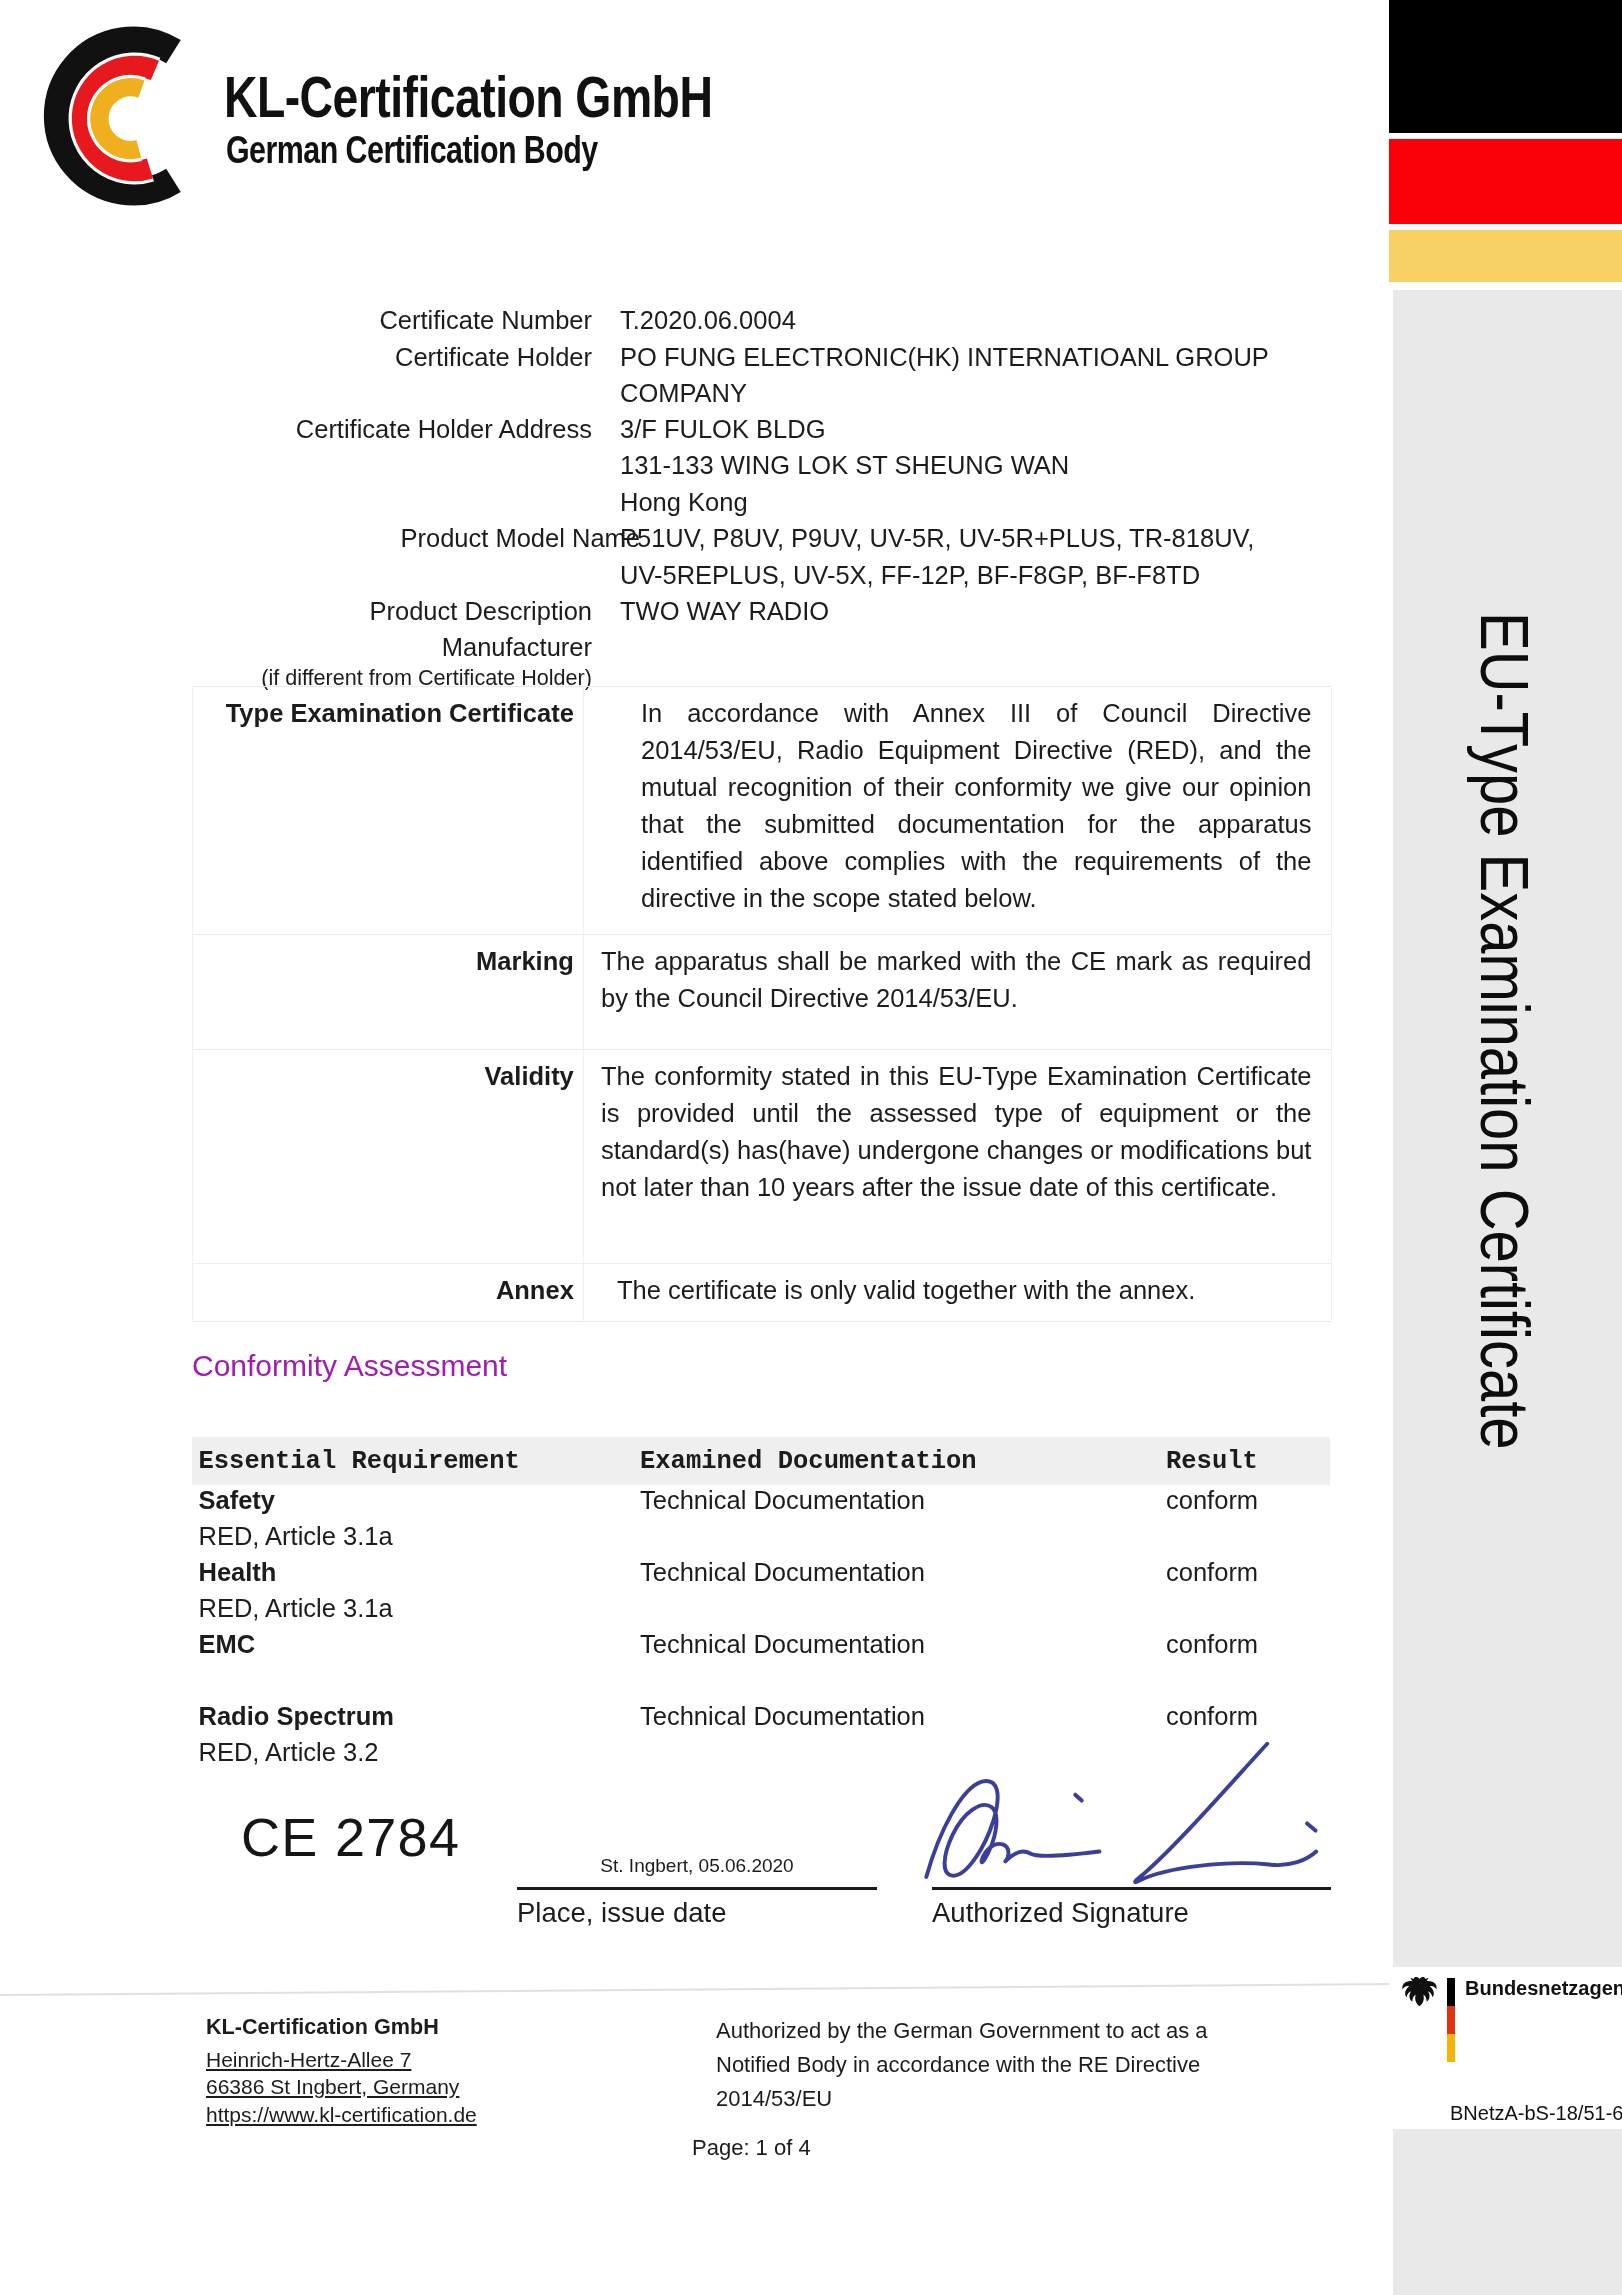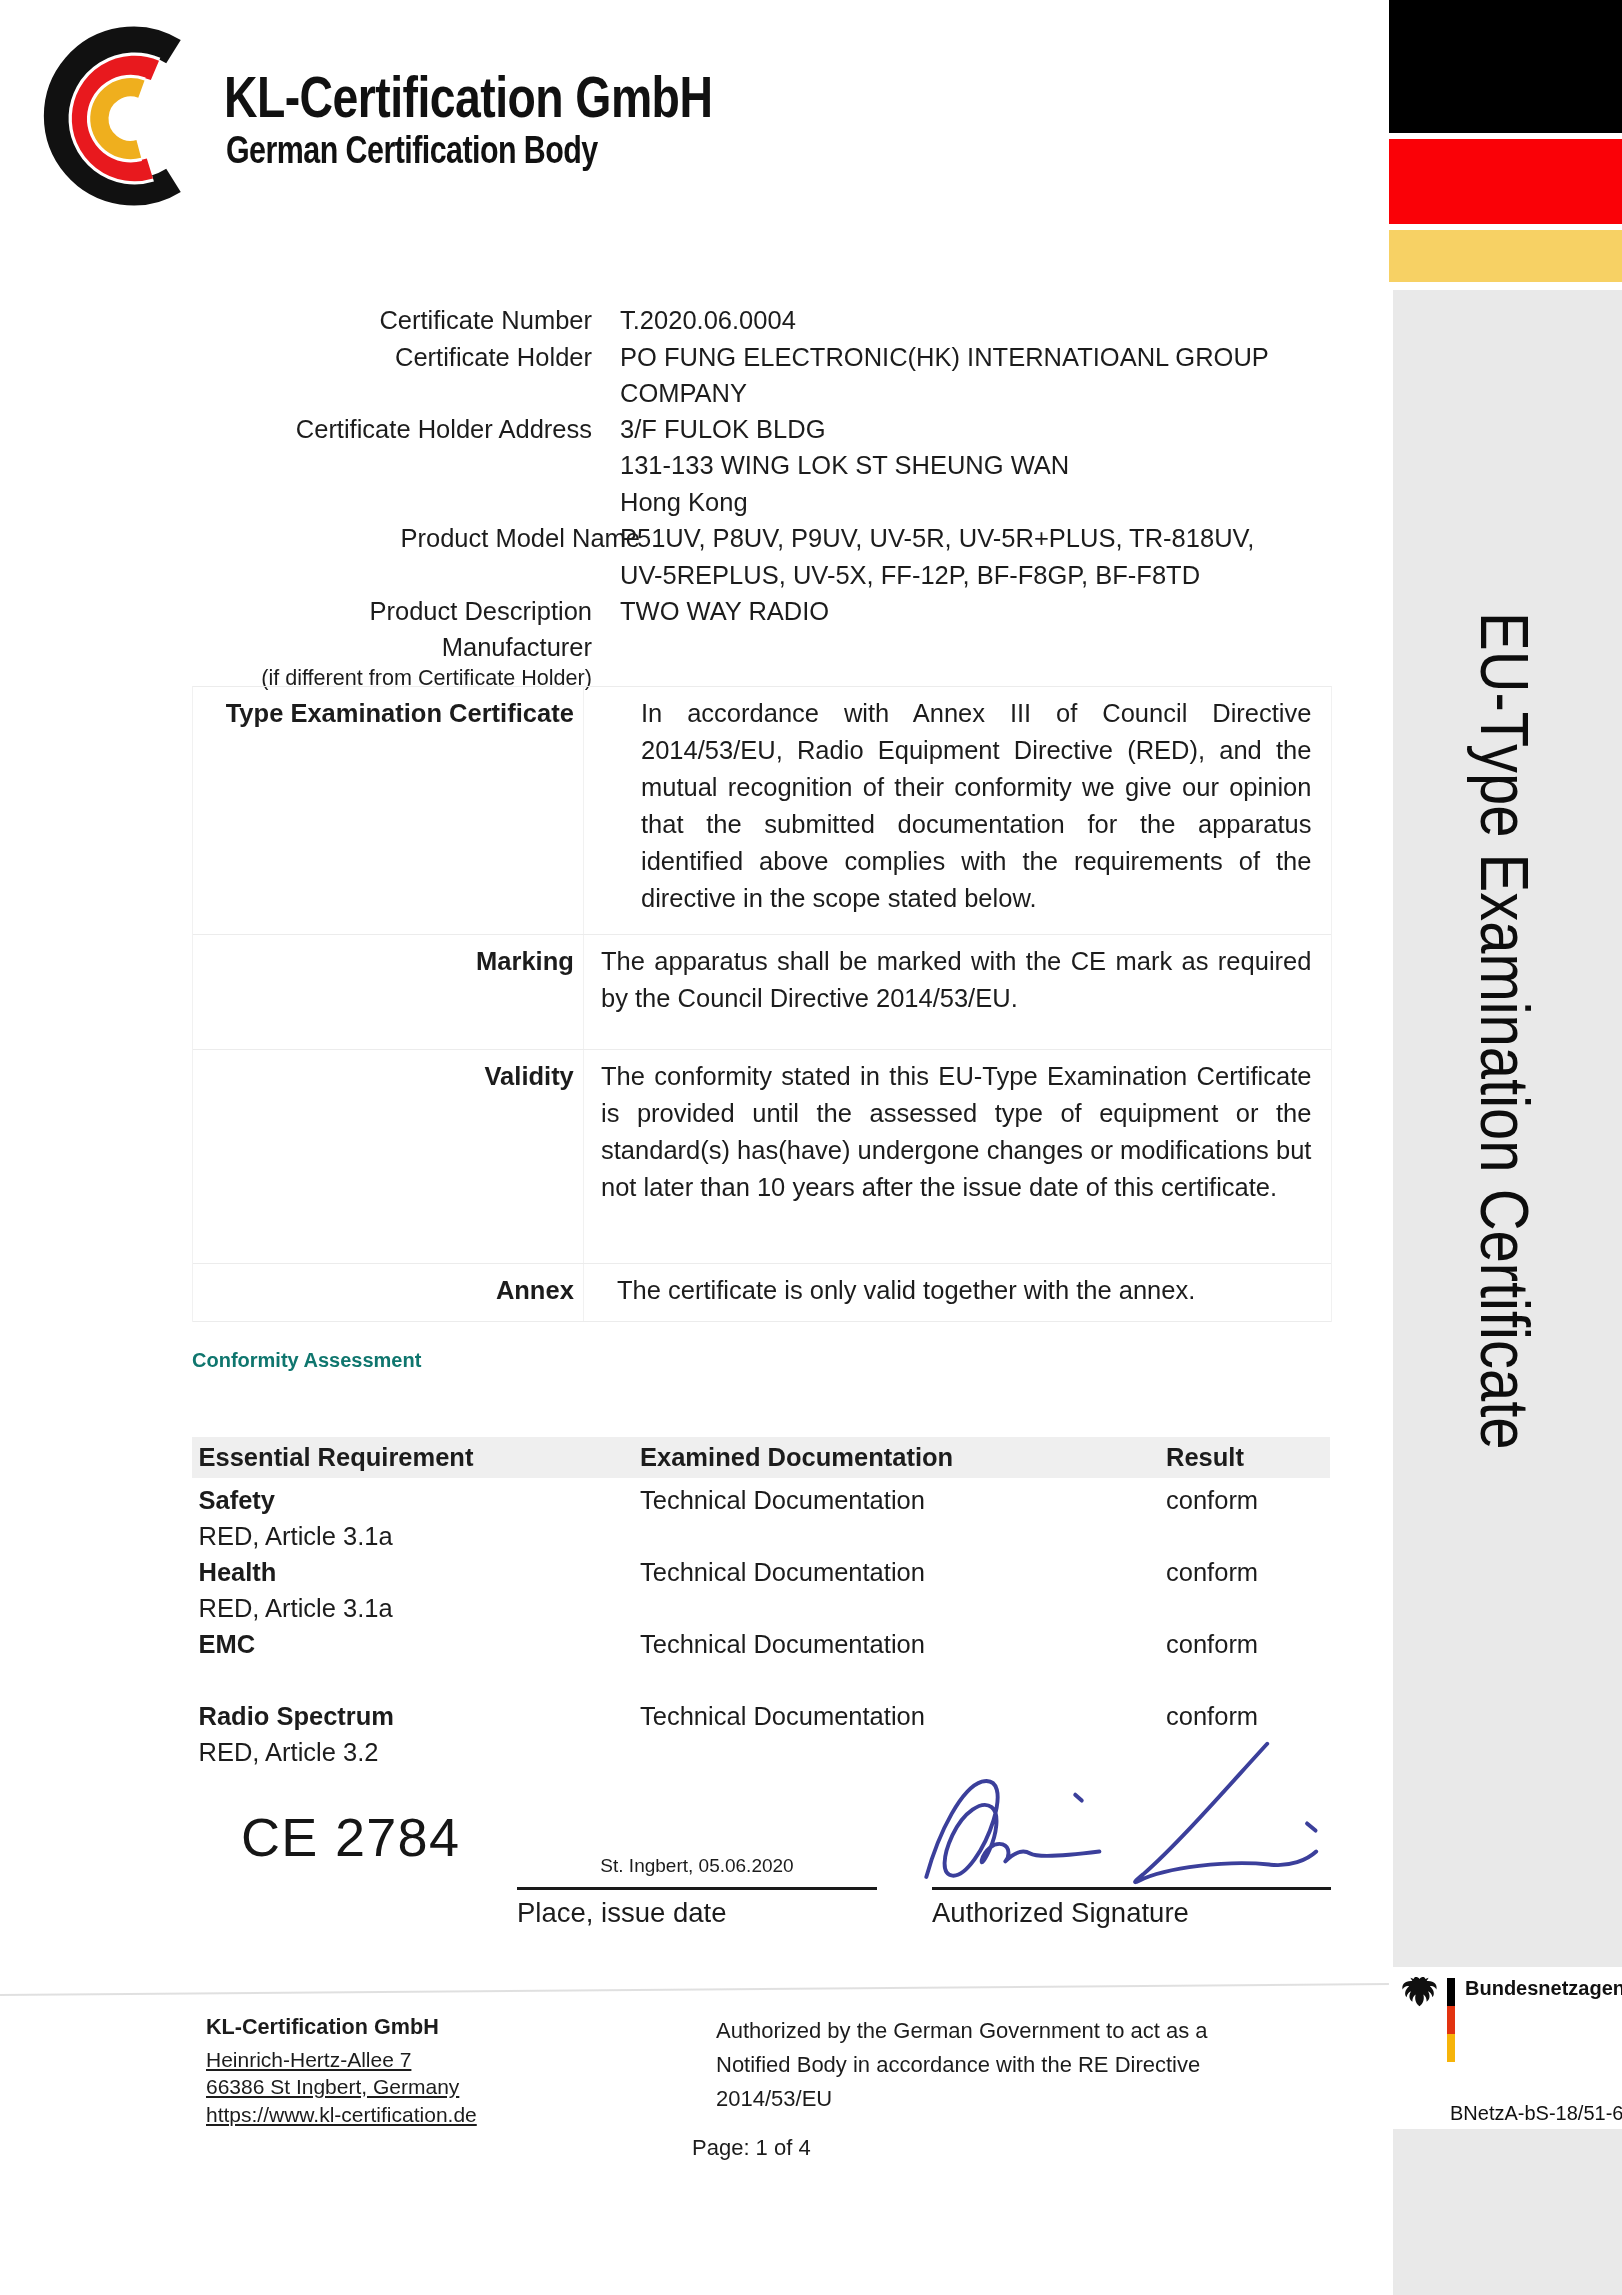--- a/index.html
+++ b/index.html
@@ -16,22 +16,22 @@
   .dlabel{left:0;width:592px;text-align:right;font-size:25.5px;line-height:36px;white-space:nowrap;}
   .dvalue{left:620px;width:759px;font-size:25.5px;line-height:36px;white-space:nowrap;}
   .dnote{left:0;width:592px;text-align:right;font-size:21.6px;line-height:29px;white-space:nowrap;}
   
   .ttable{left:192px;top:686px;width:1138px;border-top:1.3px solid #ececec;border-left:1.3px solid #f1f1f1;border-right:1.3px solid #f1f1f1;}
   .trow{display:flex;border-bottom:1.3px solid #ececec;}
   .tlabel{width:391px;flex:0 0 391px;text-align:right;padding:7.9px 9.2px 0 0;
           font-weight:bold;font-size:25.5px;line-height:36px;box-sizing:border-box;border-right:1.3px solid #f1f1f1;}
   .ttext{flex:1;padding:7.9px 19.6px 0 17px;font-size:25.5px;line-height:37px;text-align:justify;box-sizing:border-box;}
   
-  .cheading{font-size:20px;font-weight:bold;color:#0f766e;}
-  .chead{left:192px;top:1437px;width:1138px;height:41px;background:#efefef;display:flex;align-items:center;}
+  .cheading{font-size:30px;font-weight:normal;color:#a21caf;}
+  .chead{left:192px;top:1437px;width:1138px;height:48px;background:#efefef;display:flex;align-items:center;font-family:Liberation Mono, monospace;}
   .chead div{font-weight:bold;font-size:25.5px;}
   .c1{width:448px;flex:0 0 448px;padding-left:6.5px;box-sizing:border-box;}
   .c2{width:526px;flex:0 0 526px;}
   .c3{flex:1;}
   .crow{display:flex;height:72px;font-size:25.5px;line-height:36px;}
   .req{font-weight:bold;}
   
   .ce{font-size:54px;color:#161616;letter-spacing:1.3px;white-space:nowrap;}
   .rule{height:2.6px;background:#1a1a1a;}
   .sigtext{font-size:19px;text-align:center;}

